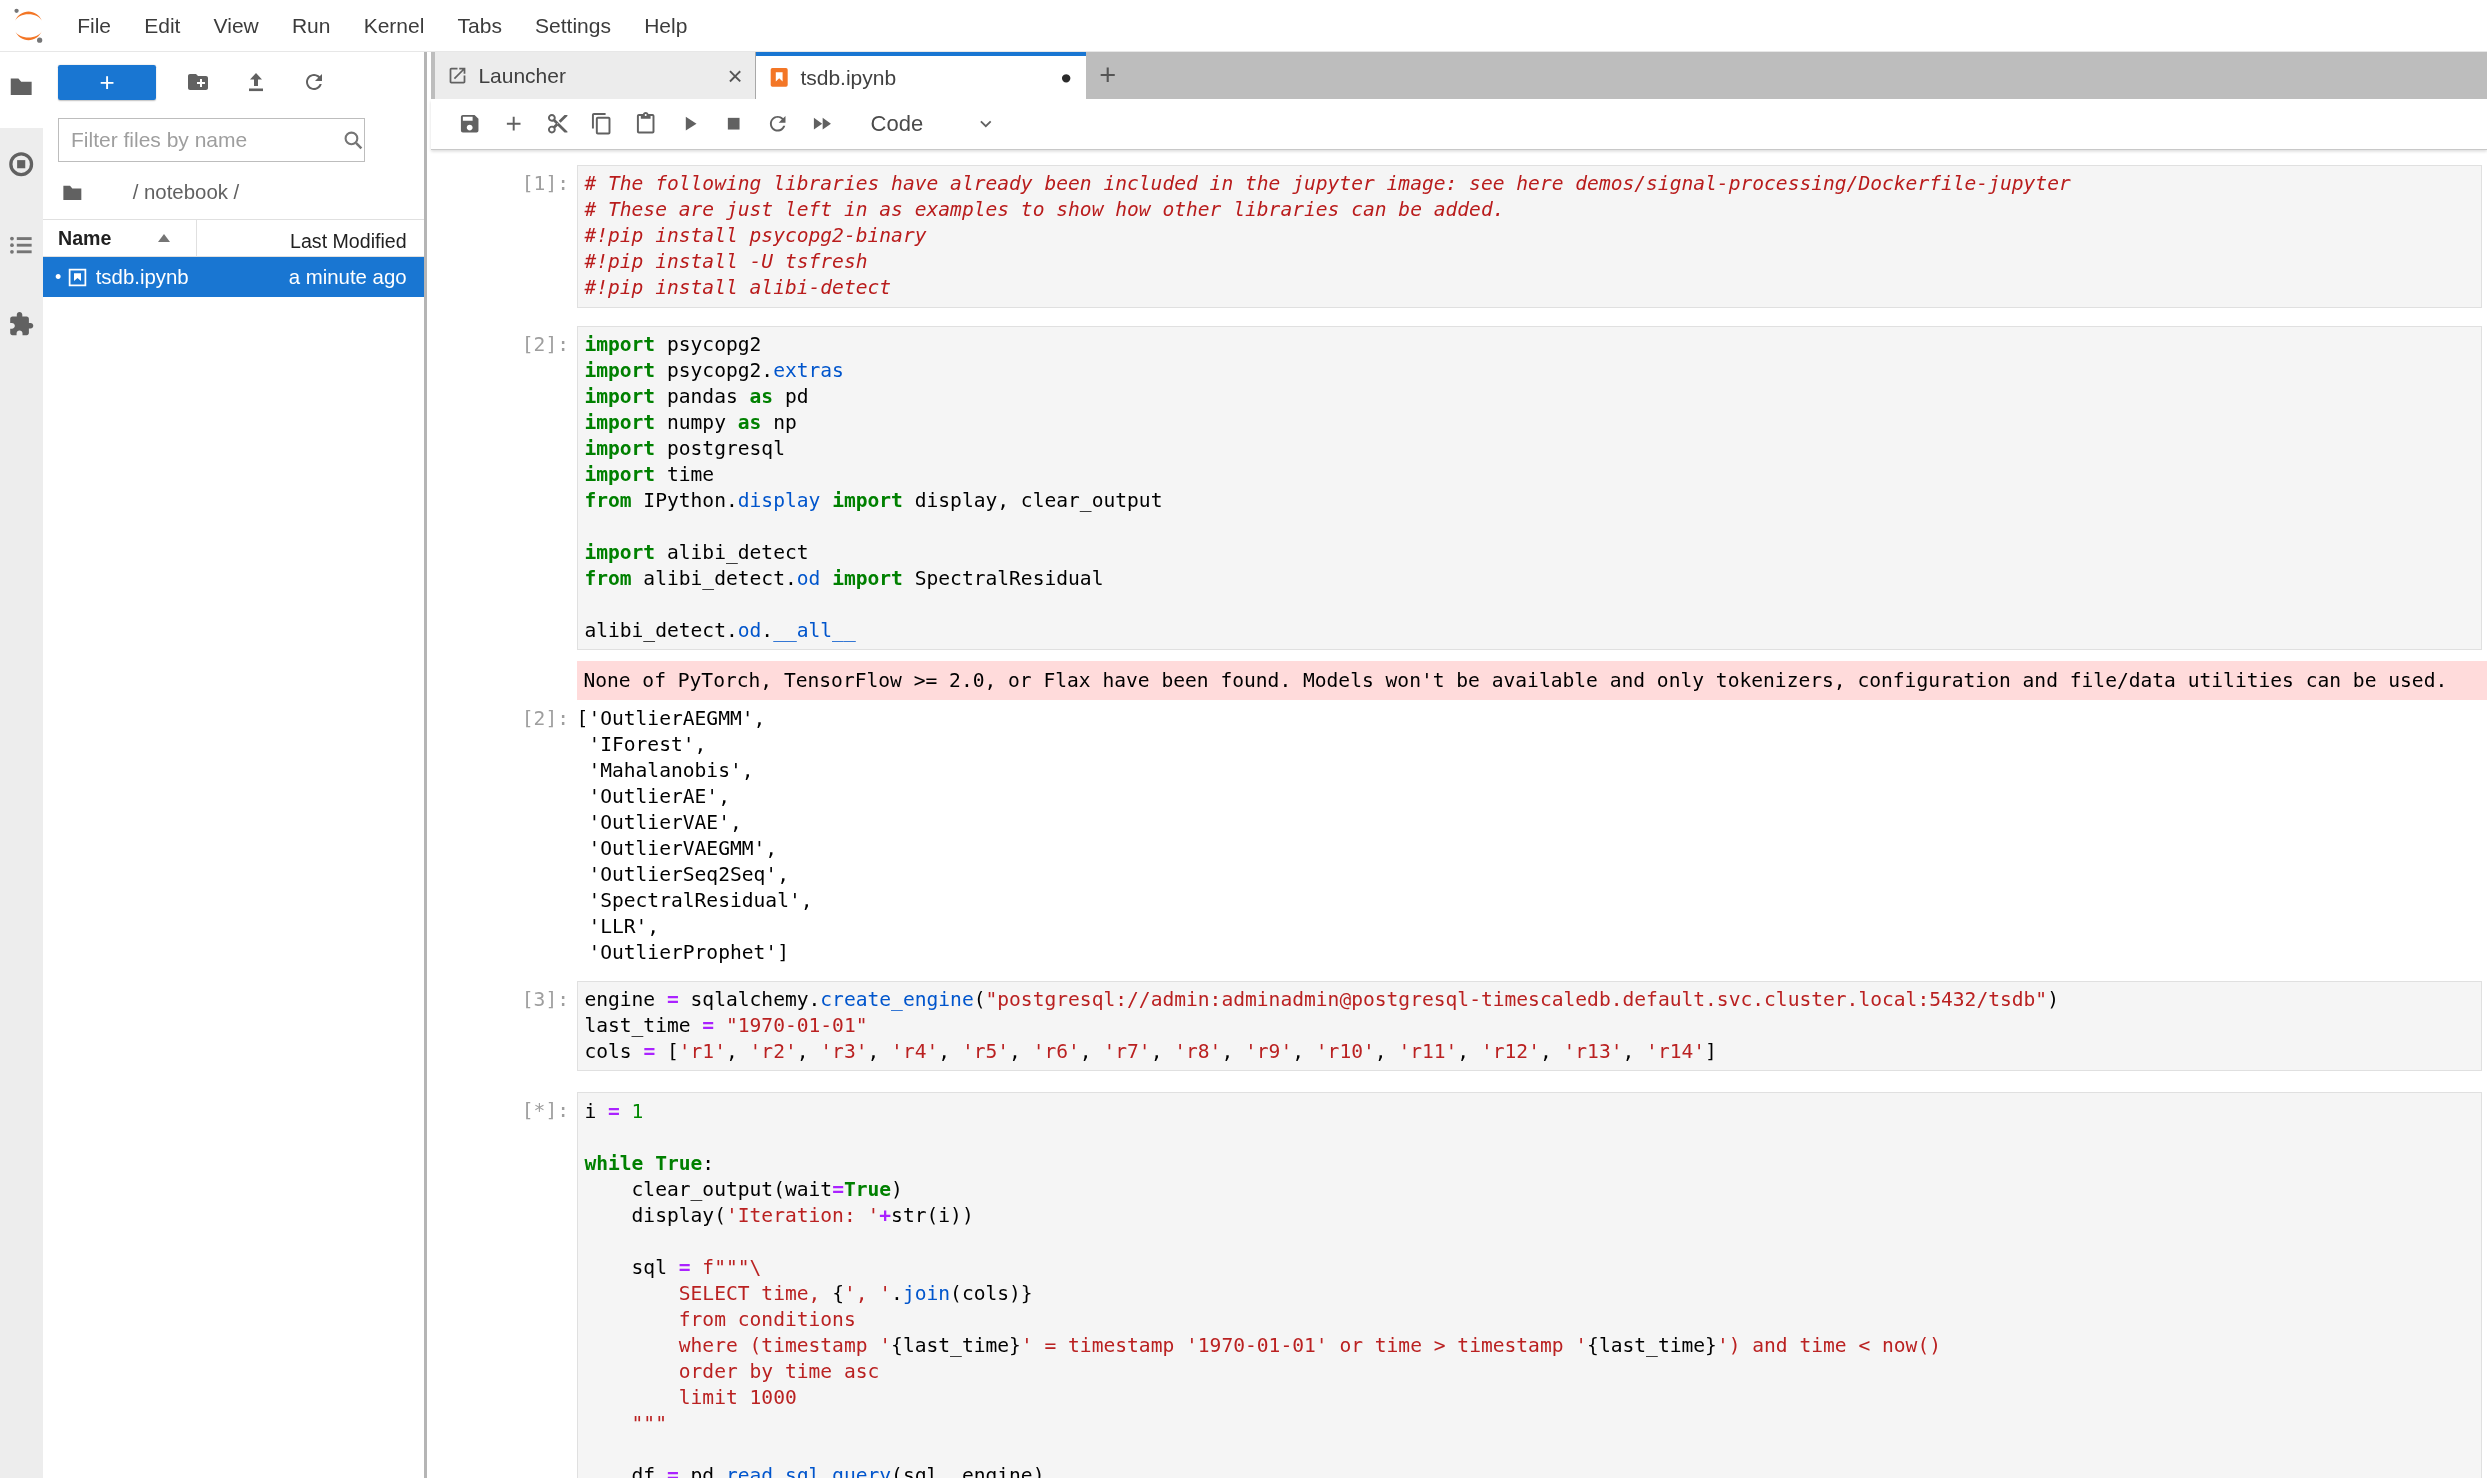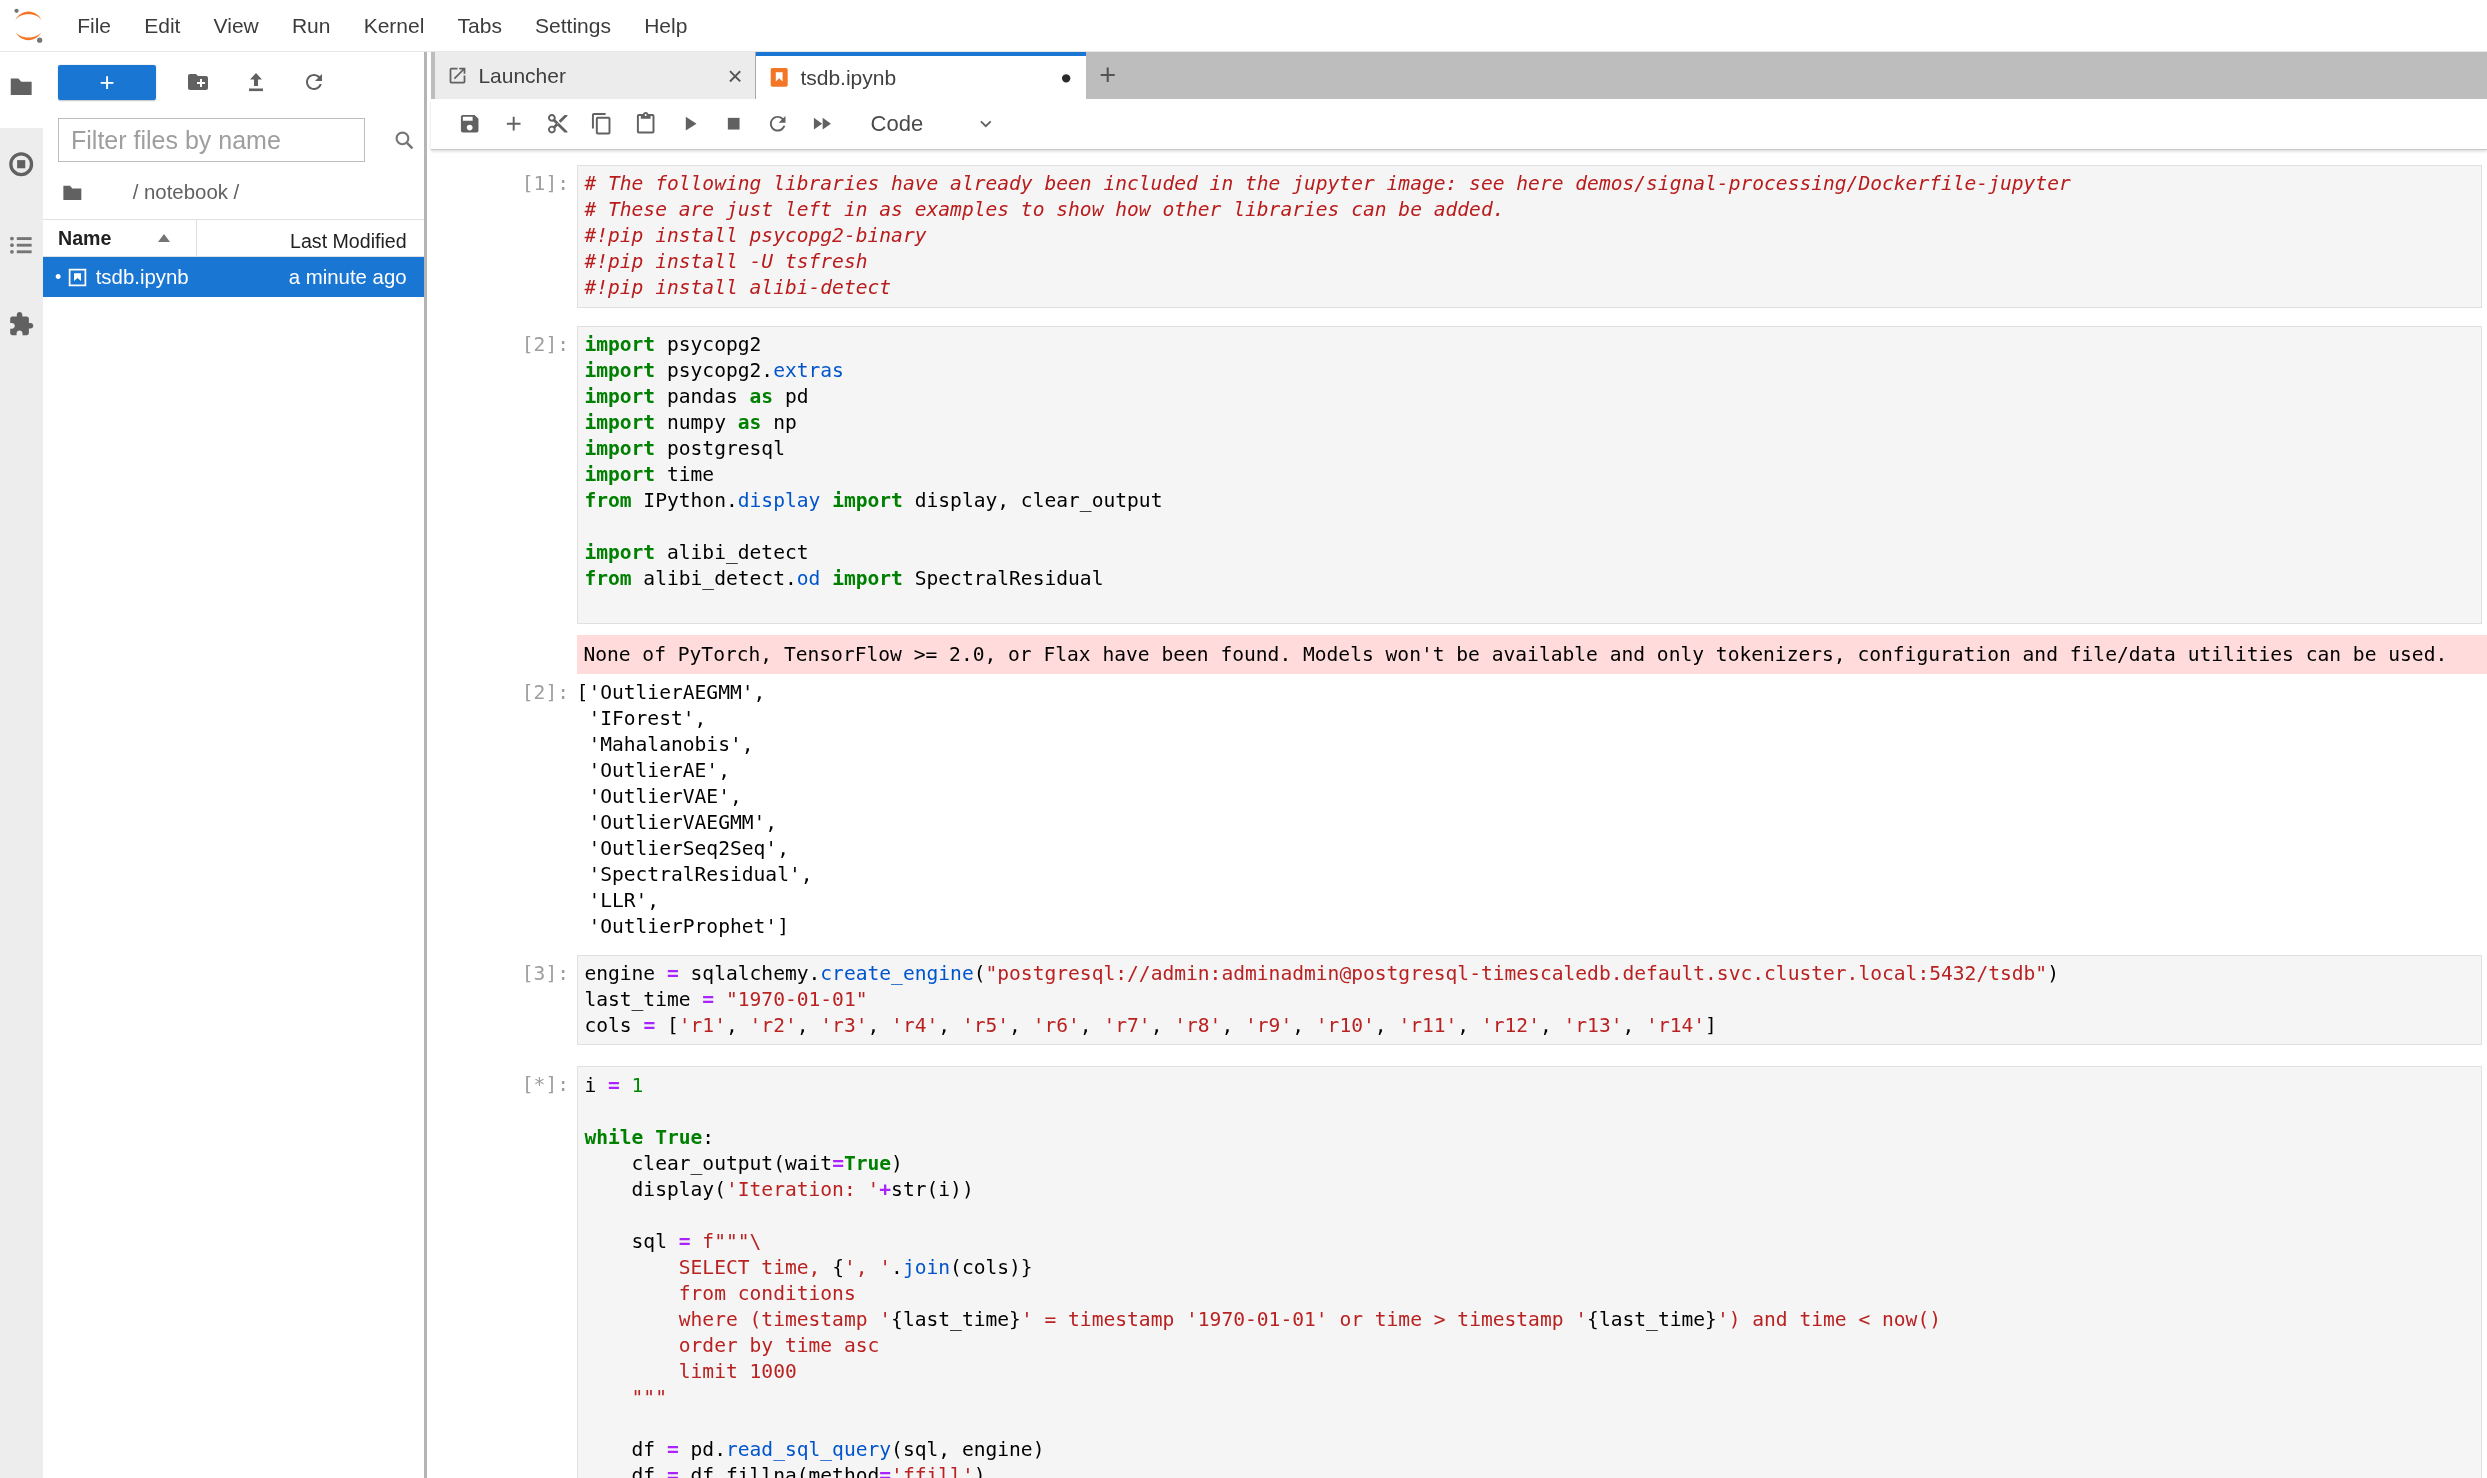--- a/index.html
+++ b/index.html
@@ -22,21 +22,21 @@
   
   #fb{position:absolute;left:43px;top:52px;bottom:0;width:384px;background:#fff;
       border-right:3.8px solid #b5b5b5;box-sizing:border-box;}
   #fb-toolbar{display:flex;align-items:center;height:60px;padding-left:15px;}
   #new-launcher{width:98px;height:35px;background:#1976d2;border:none;border-radius:2.3px;
       color:#fff;font-size:26px;line-height:33px;text-align:center;box-shadow:0 0.8px 1.5px rgba(0,0,0,.25);}
   .fb-btn{width:33px;height:33px;margin-left:25px;display:flex;align-items:center;justify-content:center;}
   .fb-btn svg{width:24px;height:24px;}
   #filter-wrap{position:relative;margin:6px 0 0 15px;width:307px;height:44px;box-sizing:border-box;
       border:0.8px solid #bdbdbd;background:#fff;display:flex;align-items:center;}
-  #filter-input{border:none;outline:none;flex:1;font-size:25px;color:#333;padding:0 0 0 12px;
+  #filter-input{border:none;outline:none;flex:1;font-size:21px;color:#333;padding:0 0 0 12px;
       font-family:"Liberation Sans",sans-serif;background:transparent;}
   #filter-input::placeholder{color:#9e9e9e;}
   #filter-search{width:22.7px;height:22.7px;margin-right:9px;flex:none;}
   #crumbs{display:flex;align-items:center;margin:15px 0 0 18px;height:30px;gap:40px;}
   #crumbs svg{width:22.7px;height:22.7px;margin-right:9px;}
   #crumb-text{font-size:20.4px;color:#616161;}
   #fb-head{position:relative;margin-top:12px;height:36px;border-top:0.8px solid #e0e0e0;
       border-bottom:0.8px solid #e0e0e0;font-size:19.6px;color:#212121;}
   #col-name{position:absolute;left:15px;top:6.8px;font-weight:bold;}
   #sort-arrow{position:absolute;left:115px;top:13.6px;width:0;height:0;
@@ -288,20 +288,21 @@
             <div class="line"><span class="tok-k">import</span><span class="tok-t"> psycopg2.</span><span class="tok-p">extras</span></div>
             <div class="line"><span class="tok-k">import</span><span class="tok-t"> pandas </span><span class="tok-k">as</span><span class="tok-t"> pd</span></div>
             <div class="line"><span class="tok-k">import</span><span class="tok-t"> numpy </span><span class="tok-k">as</span><span class="tok-t"> np</span></div>
             <div class="line"><span class="tok-k">import</span><span class="tok-t"> postgresql</span></div>
             <div class="line"><span class="tok-k">import</span><span class="tok-t"> time</span></div>
             <div class="line"><span class="tok-k">from</span><span class="tok-t"> IPython.</span><span class="tok-p">display</span><span class="tok-t"> </span><span class="tok-k">import</span><span class="tok-t"> display, clear_output</span></div>
             <div class="line"></div>
             <div class="line"><span class="tok-k">import</span><span class="tok-t"> alibi_detect</span></div>
             <div class="line"><span class="tok-k">from</span><span class="tok-t"> alibi_detect.</span><span class="tok-p">od</span><span class="tok-t"> </span><span class="tok-k">import</span><span class="tok-t"> SpectralResidual</span></div>
             <div class="line"></div>
+            <div class="line"><span class="tok-t">alibi_detect.</span><span class="tok-p">od</span><span class="tok-t">.</span><span class="tok-p">__all__</span></div>
           </div>
         </div>
         <div class="cell-row" style="margin-bottom: 6px; margin-right: 0px;">
           <div class="prompt out-prompt"></div>
           <div class="stderr-box">None of PyTorch, TensorFlow &gt;= 2.0, or Flax have been found. Models won't be available and only tokenizers, configuration and file/data utilities can be used.</div>
         </div>
         <div class="cell-row" style="margin-bottom: 15px;">
           <div class="prompt out-prompt">[2]:</div>
           <div class="out-box">
             <div class="line">['OutlierAEGMM',</div>

